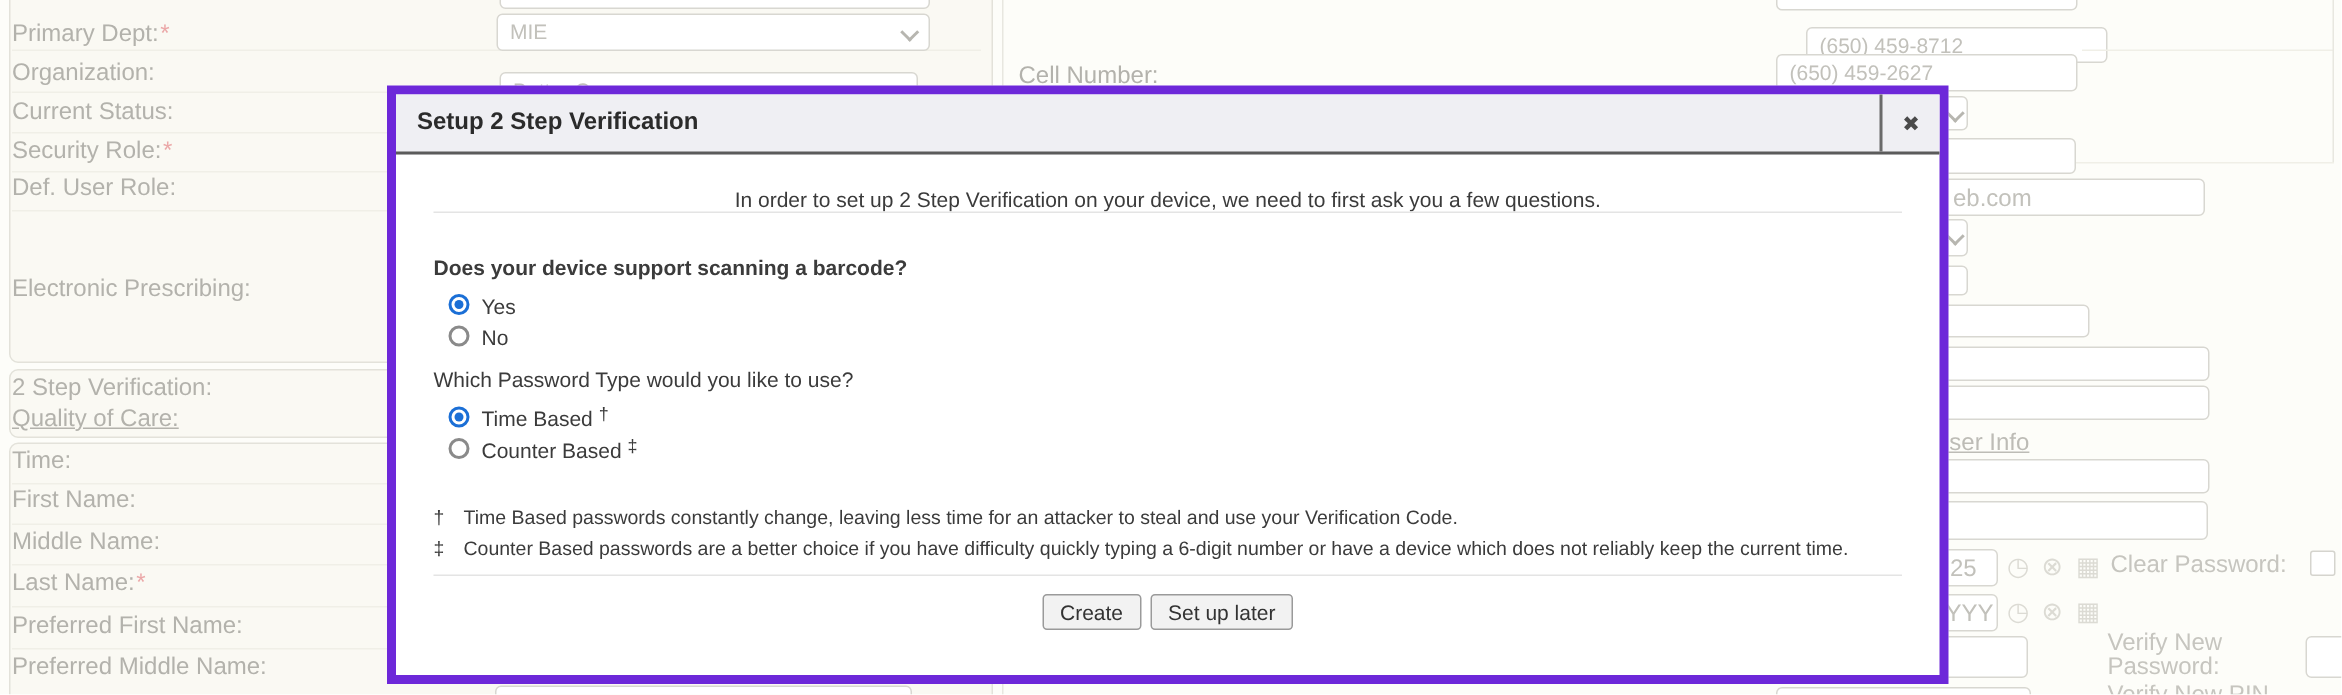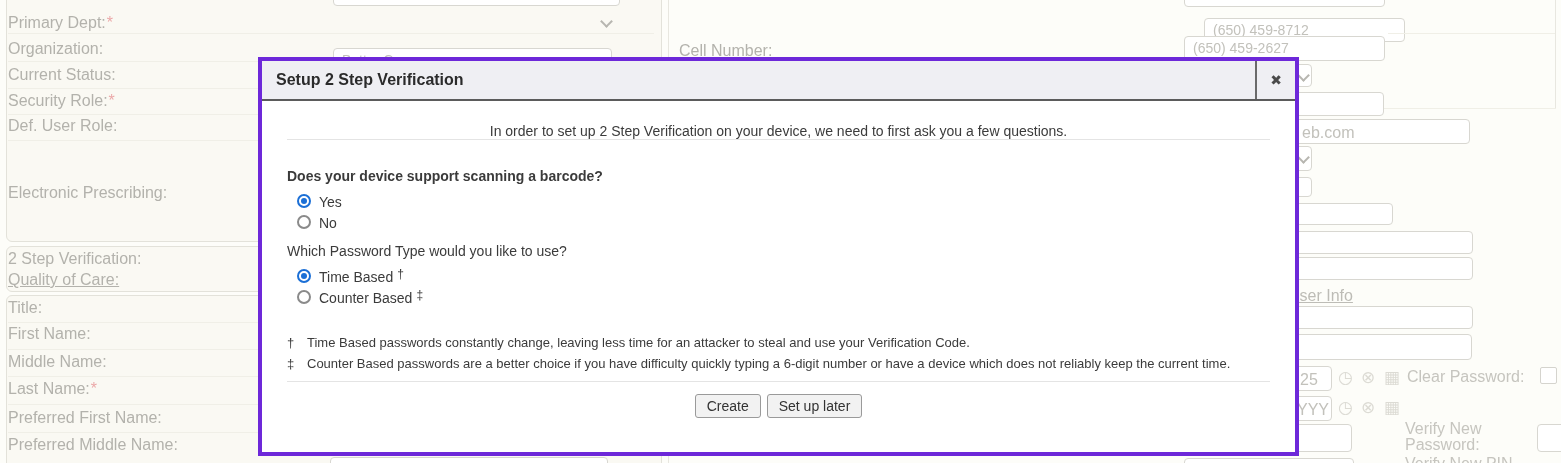--- a/index.html
+++ b/index.html
@@ -16,21 +16,21 @@
        box-sizing:border-box;font-size:14px;color:#c2c1bb;line-height:23px;padding:0 8px;
        white-space:nowrap;overflow:hidden;}
   .chev{position:absolute;width:7px;height:7px;border-right:2px solid #b7b6b0;
         border-bottom:2px solid #b7b6b0;transform:rotate(45deg);}
   .frag{position:absolute;font-size:16px;color:#c2c1bb;white-space:nowrap;}
   .ricon{position:absolute;font-size:17px;color:#dcdbd4;line-height:18px;}
   .chk{position:absolute;width:15px;height:15px;background:#fff;border:1px solid #d5d4ce;border-radius:2px;}
   .fadelbl{color:#c6c5bf;}
   
   .modal{position:absolute;left:258px;top:57px;width:1041px;height:399px;
-         background:#fff;border:4px solid #6d28d9;box-sizing:border-box;z-index:10;}
+         background:#fff;border:6px solid #6d28d9;box-sizing:border-box;z-index:10;}
   .mhead{position:absolute;left:0;top:0;right:0;height:38px;background:#efeff3;
          border-bottom:2px solid #5b5b5b;}
   .mtitle{position:absolute;left:14px;top:0;line-height:38px;font-size:16px;
           font-weight:bold;color:#2b2b2b;}
   .mclose{position:absolute;right:0;top:0;width:40px;height:38px;border-left:2px solid #6a6a6a;
           text-align:center;line-height:38px;font-size:14px;color:#4a4a4a;cursor:pointer;box-sizing:border-box;}
   .mtext{position:absolute;font-size:14px;color:#3b3b3b;white-space:nowrap;}
   .mcenter{left:0;right:0;text-align:center;}
   .mhr{position:absolute;left:25px;right:25px;height:0;border-top:1px solid #e4e4e4;}
   .radio{position:absolute;width:10px;height:10px;border-radius:50%;background:#fff;
@@ -66,28 +66,29 @@
   <div class="vline" style="left:668px;top:-20px;height:500px;"></div>
 
   <span class="lbl" style="left:8px;top:14px;"><span>Primary Dept:</span><span class="req">*</span></span>
   <span class="lbl" style="left:8px;top:40px;"><span>Organization:</span><span class="req"></span></span>
   <span class="lbl" style="left:8px;top:66px;"><span>Current Status:</span><span class="req"></span></span>
   <span class="lbl" style="left:8px;top:92px;"><span>Security Role:</span><span class="req">*</span></span>
   <span class="lbl" style="left:8px;top:117px;"><span>Def. User Role:</span></span>
   <span class="lbl" style="left:8px;top:184px;"><span>Electronic Prescribing:</span></span>
   <span class="lbl" style="left:8px;top:250px;"><span>2 Step Verification:</span></span>
   <span class="lbl linklbl" style="left:8px;top:271px;"><span>Quality of Care:</span></span>
-  <span class="lbl" style="left:8px;top:299px;"><span>Title:</span></span>
+  <span class="lbl" style="left:8px;top:299px;"><span>Time:</span></span>
   <span class="lbl" style="left:8px;top:325px;"><span>First Name:</span></span>
   <span class="lbl" style="left:8px;top:353px;"><span>Middle Name:</span></span>
   <span class="lbl" style="left:8px;top:380px;"><span>Last Name:</span><span class="req">*</span></span>
   <span class="lbl" style="left:8px;top:409px;"><span>Preferred First Name:</span></span>
   <span class="lbl" style="left:8px;top:436px;"><span>Preferred Middle Name:</span></span>
 
   <div class="inp" style="left:333px;top:-24px;width:287px;height:30px;"></div>
+  <div class="inp" style="left:331px;top:9px;width:289px;height:25px;">MIE</div>
   <span class="chev" style="left:602px;top:17px;"></span>
   <div class="inp" style="left:333px;top:48px;width:279px;height:25px;">Better Corp.</div>
   <div class="inp" style="left:330px;top:457px;width:278px;height:20px;"></div>
 
   <span class="lbl" style="left:679px;top:15px;margin-top:44px;">Home Number:</span>
   <span class="lbl" style="left:679px;top:42px;">Cell Number:</span>
   <div class="inp" style="left:1184px;top:-22px;width:201px;height:29px;"></div>
   <div class="inp" style="left:1184px;top:18px;width:201px;height:24px;margin-left:20px;">(650) 459-8712</div>
   <div class="inp" style="left:1184px;top:36px;width:201px;height:25px;">(650) 459-2627</div>
   <div class="rline" style="left:1388px;top:33px;width:168px;"></div>

